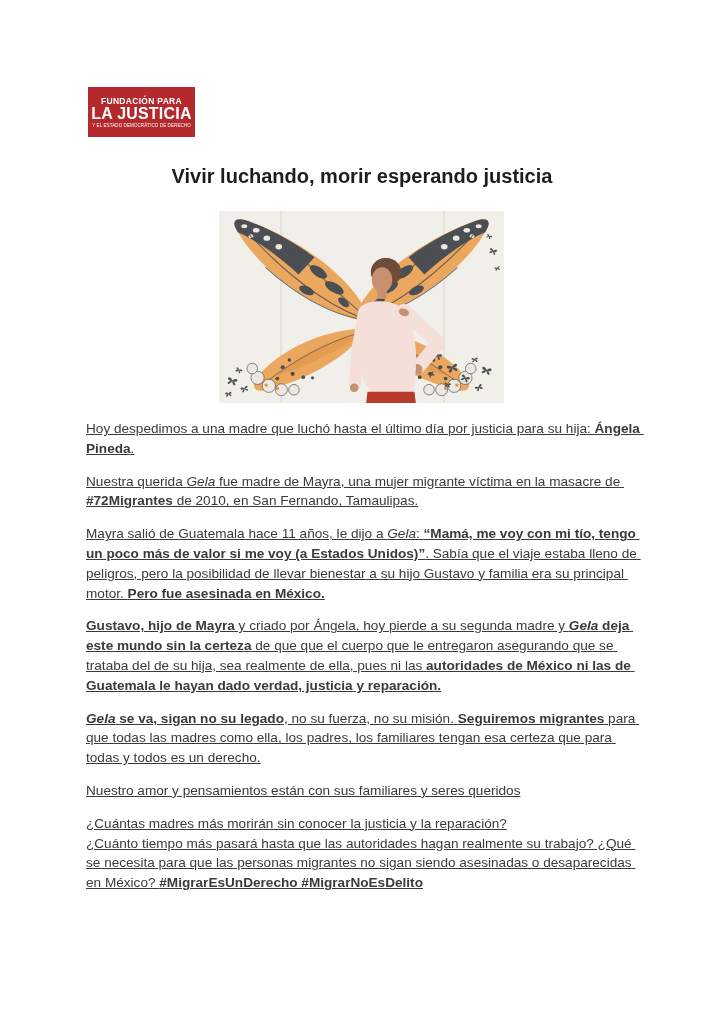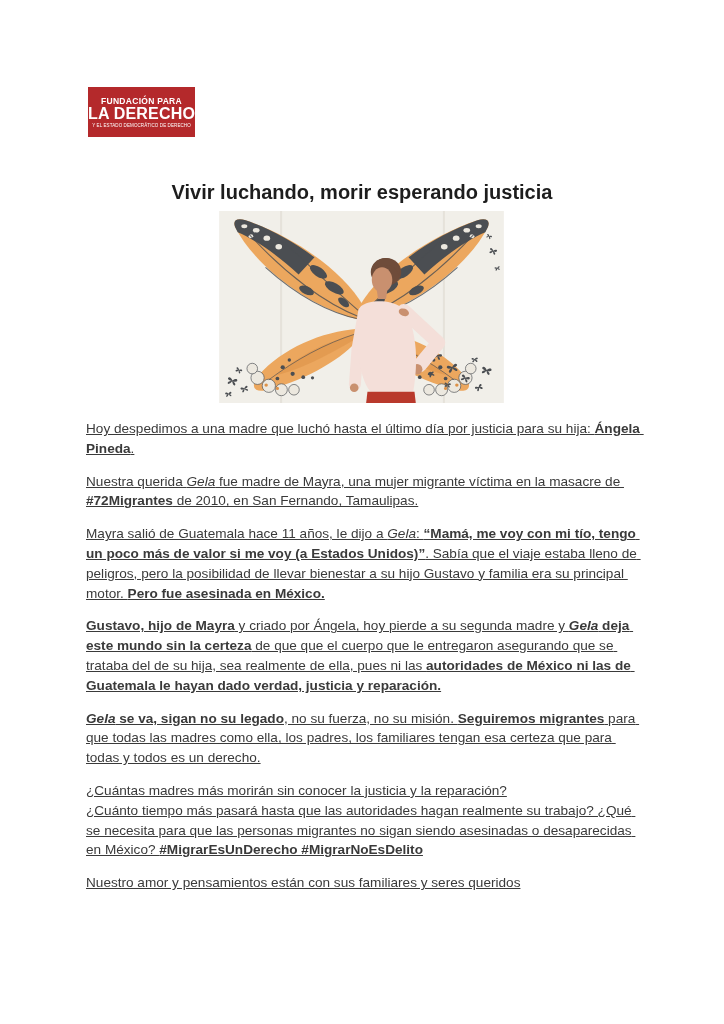--- a/index.html
+++ b/index.html
@@ -16,21 +16,21 @@
     position:absolute; left:88px; top:87px; width:107px; height:50px;
     display:flex; flex-direction:column; align-items:center; justify-content:center;
     text-align:center; background:#b4292b; color:#ffffff;
   }
   .logo-l1 { font-size:8.5px; font-weight:bold; letter-spacing:0.3px; line-height:10px; white-space:nowrap; }
   .logo-l2 { font-size:16px; font-weight:bold; letter-spacing:0.2px; line-height:16px; white-space:nowrap; }
   .logo-l3 { font-size:4.5px; letter-spacing:0.1px; line-height:6px; margin-top:1px; white-space:nowrap; }
 
   
   .title {
-    position:absolute; left:0; top:181px; width:724px; margin:0;
+    position:absolute; left:0; top:165px; width:724px; margin:0;
     text-align:center; font-size:20px; font-weight:bold; color:#1d1d1d;
   }
 
   
   .photo { position:absolute; left:218px; top:211px; width:287px; height:192px; overflow:hidden; }
   .photo svg { width:100%; height:100%; display:block; }
 
   
   .body { position:absolute; left:86px; top:419px; width:555px; font-size:13.6px; line-height:19.8px; }
   .body p { margin:0 0 13px 0; }
@@ -38,21 +38,21 @@
   .b { font-weight:bold; }
   .i { font-style:italic;margin-top:8px; }
 </style>
 </head>
 <body>
 
 <div class="page">
 
   <div class="logo" style="background: rgb(180, 41, 43); color: rgb(255, 255, 255);">
     <div class="logo-l1">FUNDACIÓN PARA</div>
-    <div class="logo-l2">LA DERECHO</div>
+    <div class="logo-l2">LA JUSTICIA</div>
     <div class="logo-l3">Y EL ESTADO DEMOCRÁTICO DE DERECHO</div>
   </div>
 
   <h1 class="title">Vivir luchando, morir esperando justicia</h1>
 
   <div class="photo">
     <svg viewBox="0 0 430 290" xmlns="http://www.w3.org/2000/svg">
       <defs>
         <path id="bfly" d="M0 0 C -2 -3 -7 -6 -8 -2 C -8.5 0.5 -4 1.5 -1 1 C -5 2 -8 5 -6 7 C -4 8.5 -1 4 0 1.5 C 1 4 4 8.5 6 7 C 8 5 5 2 1 1 C 4 1.5 8.5 0.5 8 -2 C 7 -6 2 -3 0 0 Z"></path>
         <g id="wingL">
@@ -157,18 +157,18 @@
       </g>
     </svg>
   </div>
 
   <div class="body">
       <p><span>Hoy despedimos a una madre que luchó hasta el último día por justicia para su hija: </span><span class="b">Ángela Pineda</span><span>.</span></p>
       <p><span>Nuestra querida </span><span class="i">Gela</span><span> fue madre de Mayra, una mujer migrante víctima en la masacre de </span><span class="b">#72Migrantes</span><span> de 2010, en San Fernando, Tamaulipas.</span></p>
       <p><span>Mayra salió de Guatemala hace 11 años, le dijo a </span><span class="i">Gela</span><span>: </span><span class="b">“Mamá, me voy con mi tío, tengo un poco más de valor si me voy (a Estados Unidos)”</span><span>. Sabía que el viaje estaba lleno de peligros, pero la posibilidad de llevar bienestar a su hijo Gustavo y familia era su principal motor. </span><span class="b">Pero fue asesinada en México.</span></p>
       <p><span class="b">Gustavo, hijo de Mayra</span><span> y criado por Ángela, hoy pierde a su segunda madre y </span><span class="b i">Gela</span><span class="b"> deja este mundo sin la certeza</span><span> de que que el cuerpo que le entregaron asegurando que se trataba del de su hija, sea realmente de ella, pues ni las </span><span class="b">autoridades de México ni las de Guatemala le hayan dado verdad, justicia y reparación.</span></p>
       <p><span class="b i">Gela</span><span class="b"> se va, sigan no su legado</span><span>, no su fuerza, no su misión. </span><span class="b">Seguiremos migrantes</span><span> para que todas las madres como ella, los padres, los familiares tengan esa certeza que para todas y todos es un derecho.</span></p>
+      <p><span>Nuestro amor y pensamientos están con sus familiares y seres queridos</span></p>
       <p><span>¿Cuántas madres más morirán sin conocer la justicia y la reparación?
 ¿Cuánto tiempo más pasará hasta que las autoridades hagan realmente su trabajo? ¿Qué se necesita para que las personas migrantes no sigan siendo asesinadas o desaparecidas en México? </span><span class="b">#MigrarEsUnDerecho #MigrarNoEsDelito</span></p>
-      <p><span>Nuestro amor y pensamientos están con sus familiares y seres queridos</span></p>
     </div>
 
 </div>
 
 </body></html>

